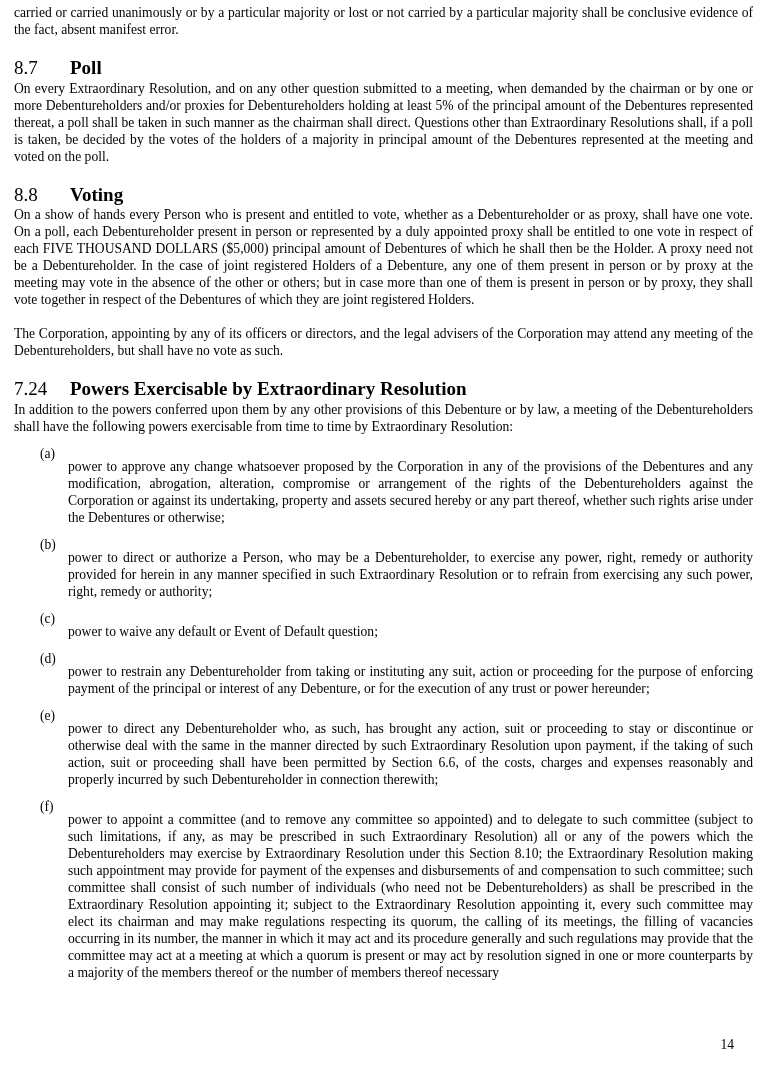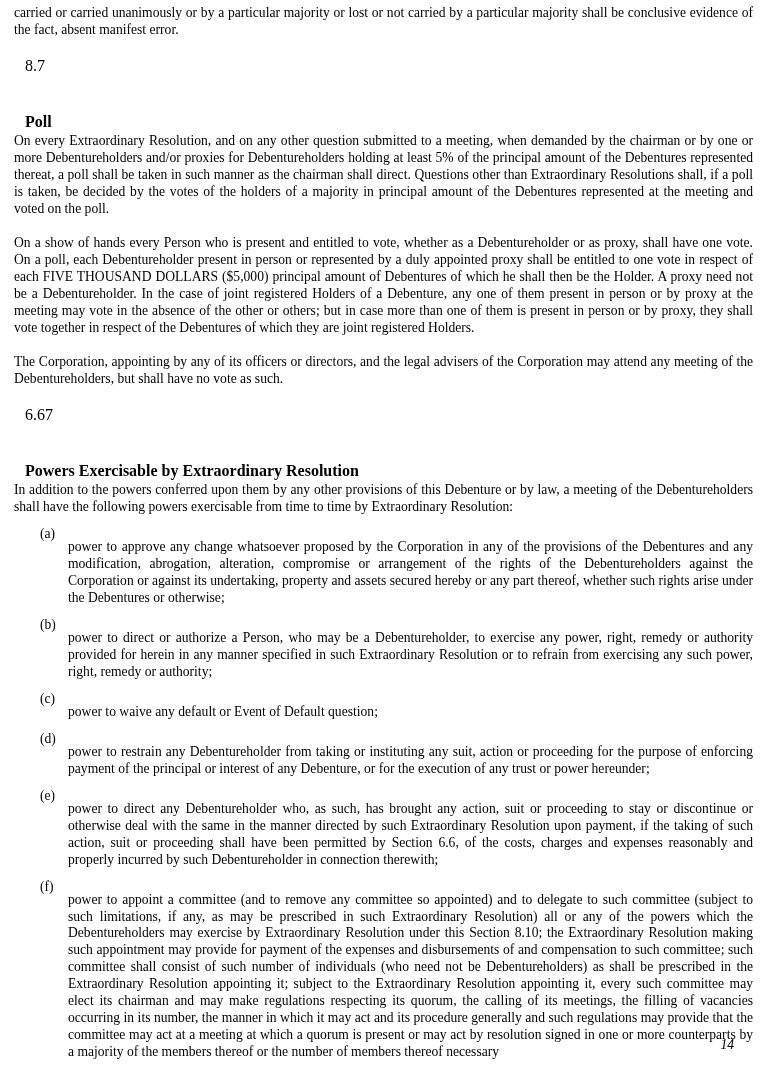--- a/index.html
+++ b/index.html
@@ -24,24 +24,23 @@
   }
   .para {
     text-align: justify;
     margin: 0;
   }
   section {
     margin-top: 17px;
   }
   .heading {
     display: flex;
-    margin: 0 0 1px 11px;
-    font-size: 16px;
+    margin: 0 0 1px 0;
+    font-size: 19px;
     font-weight: normal;
-    flex-direction: column;
   }
   .sec-num {
     flex: 0 0 56px;
     width: 56px;
   }
   .sec-title {
     font-weight: bold;
   }
   .lettered-list {
     margin-top: 4px;
@@ -57,49 +56,52 @@
   .item-text {
     flex: 1;
     text-align: justify;
     margin-top: 13px;
   }
   .page-number {
     position: absolute;
     bottom: 11px;
     right: 33px;
     font-size: 13.6px;
-    font-style: italic;
   }
 </style>
 </head>
 <body>
 
 <div class="page">
 
   <p class="para">carried or carried unanimously or by a particular majority or lost or not carried by a particular majority shall be conclusive evidence of the fact, absent manifest error.</p>
 
   <section>
     <h2 class="heading">
       <span class="sec-num">8.7</span>
       <span class="sec-title">Poll</span>
     </h2>
     <p class="para">On every Extraordinary Resolution, and on any other question submitted to a meeting, when demanded by the chairman or by one or more Debentureholders and/or proxies for Debentureholders holding at least 5% of the principal amount of the Debentures represented thereat, a poll shall be taken in such manner as the chairman shall direct. Questions other than Extraordinary Resolutions shall, if a poll is taken, be decided by the votes of the holders of a majority in principal amount of the Debentures represented at the meeting and voted on the poll.</p>
   </section>
 
   <section>
+    <h2 class="heading">
+      <span class="sec-num">8.8</span>
+      <span class="sec-title">Voting</span>
+    </h2>
     <p class="para">On a show of hands every Person who is present and entitled to vote, whether as a Debentureholder or as proxy, shall have one vote.  On a poll, each Debentureholder present in person or represented by a duly appointed proxy shall be entitled to one vote in respect of each FIVE THOUSAND DOLLARS ($5,000) principal amount of Debentures of which he shall then be the Holder. A proxy need not be a Debentureholder. In the case of joint registered Holders of a Debenture, any one of them present in person or by proxy at the meeting may vote in the absence of the other or others; but in case more than one of them is present in person or by proxy, they shall vote together in respect of the Debentures of which they are joint registered Holders.</p>
   </section>
 
   <section>
     <p class="para">The Corporation, appointing by any of its officers or directors, and the legal advisers of the Corporation may attend any meeting of the Debentureholders, but shall have no vote as such.</p>
   </section>
 
   <section>
     <h2 class="heading">
-      <span class="sec-num">6.67</span>
+      <span class="sec-num">7.24</span>
       <span class="sec-title">Powers Exercisable by Extraordinary Resolution</span>
     </h2>
     <p class="para">In addition to the powers conferred upon them by any other provisions of this Debenture or by law, a meeting of the Debentureholders shall have the following powers exercisable from time to time by Extraordinary Resolution:</p>
 
     <div class="lettered-list">
 
       <div class="list-item">
         <span class="item-label">(a)</span>
         <span class="item-text">power to approve any change whatsoever proposed by the Corporation in any of the provisions of the Debentures and any modification, abrogation, alteration, compromise or arrangement of the rights of the Debentureholders against the Corporation or against its undertaking, property and assets secured hereby or any part thereof, whether such rights arise under the Debentures or otherwise;</span>
       </div>

